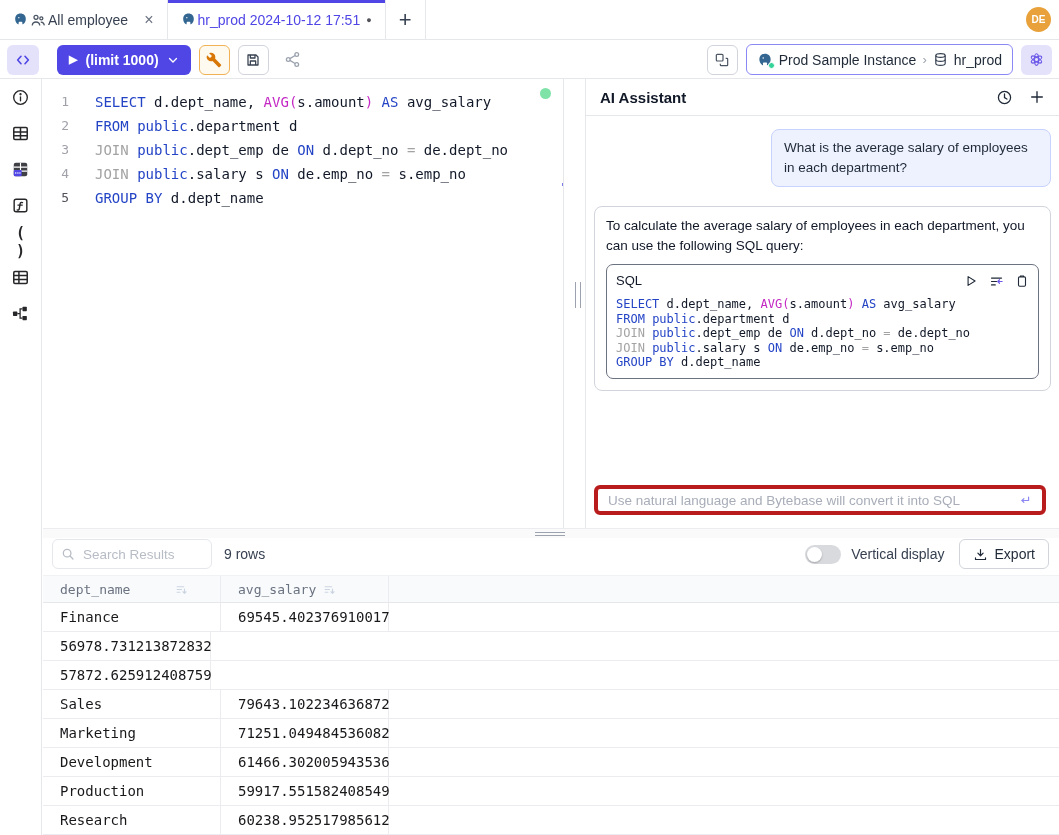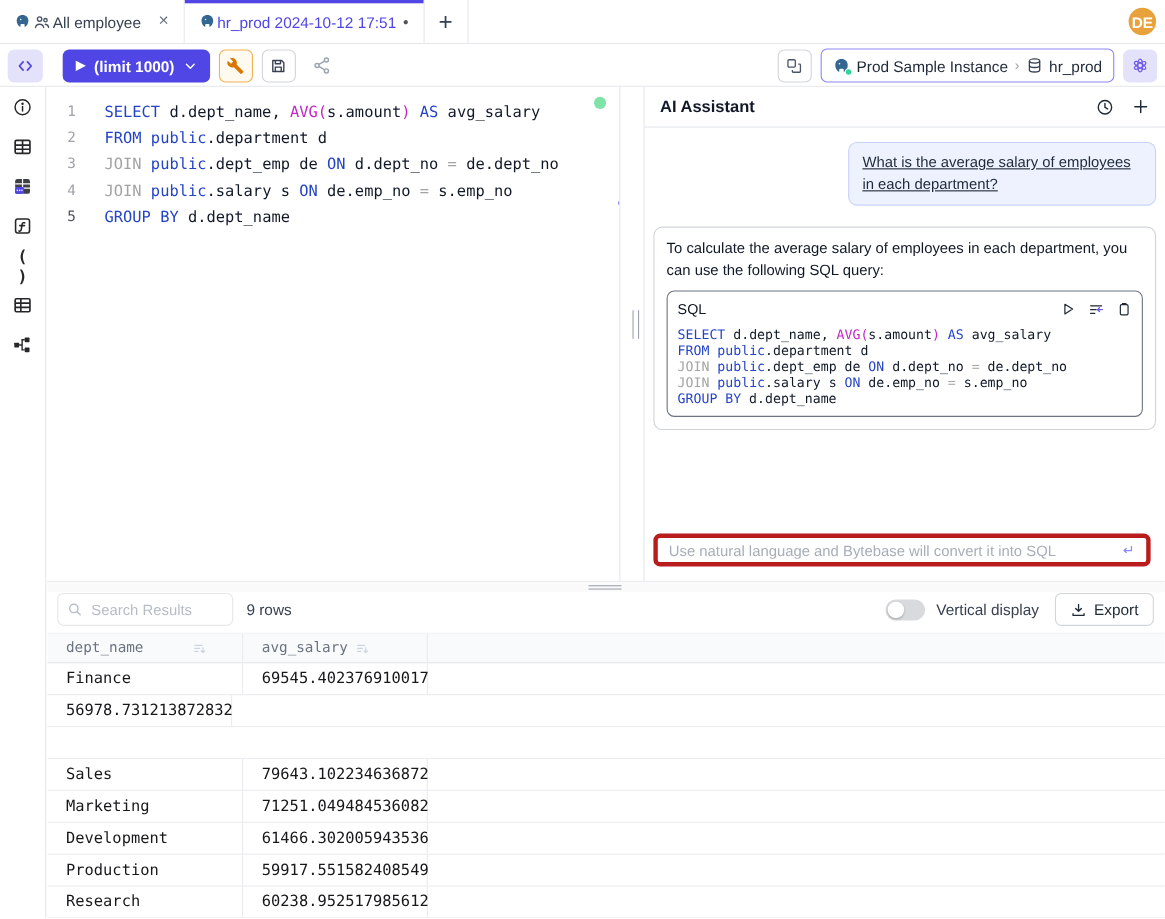--- a/index.html
+++ b/index.html
@@ -12,21 +12,21 @@
   button { background:none; border:none; cursor:pointer; font-family:inherit; }
 
   
   .tabbar { position:absolute; top:0; left:0; right:0; height:40px; display:flex; align-items:stretch; border-bottom:1px solid #e5e7eb; background:#fff; }
   .tab { position:relative; display:flex; align-items:center; gap:2px; padding:0 13px; font-size:14px; color:#374151; border-right:1px solid #e5e7eb; background:#fff; cursor:pointer; }
   .tab .close { margin-left:14px; color:#6b7280; font-size:16px; line-height:1; }
   .tab.active { color:#4f46e5; }
   .tab.active .activebar { position:absolute; top:0; left:0; right:0; height:3px; background:#4f46e5; }
   .tab .dirty { color:#52525b; font-size:9px; margin-left:4px; }
   .newtab { width:40px; display:flex; align-items:center; justify-content:center; font-size:22px; color:#374151; border-right:1px solid #e5e7eb; cursor:pointer; }
-  .avatar { margin-left:auto; align-self:center; margin-right:8px; width:25px; height:25px; border-radius:50%; background:#e9a23b; color:#fff; font-size:14px; font-weight:bold; display:flex; align-items:center; justify-content:center; cursor:pointer; }
+  .avatar { margin-left:auto; align-self:center; margin-right:8px; width:25px; height:25px; border-radius:50%; background:#e9a23b; color:#fff; font-size:10px; font-weight:bold; display:flex; align-items:center; justify-content:center; cursor:pointer; }
 
   
   .toolbar { position:absolute; top:41px; left:0; right:0; height:38px; display:flex; align-items:center; padding:0 7px; gap:8px; background:#fff; border-bottom:1px solid #e5e7eb; }
   .codebtn { width:32px; height:30px; border-radius:6px; background:#e4e2fb; display:flex; align-items:center; justify-content:center; }
   .runbtn { margin-left:10px; height:30px; border-radius:6px; background:#4f46e5; color:#fff; font-size:14px; font-weight:bold; display:flex; align-items:center; gap:8px; padding:0 12px; }
   .runbtn .play { font-size:11px; }
   .iconbtn { width:31px; height:30px; border-radius:6px; display:flex; align-items:center; justify-content:center; background:#fff; }
   .wrenchbtn { border:1px solid #f0b254; background:#fffaf0; }
   .savebtn { border:1px solid #d1d5db; }
   .sharebtn { border:none; }
@@ -63,21 +63,21 @@
   .vhandle { position:absolute; top:203px; left:11px; width:6px; height:26px; border-left:1px solid #9ca3af; border-right:1px solid #9ca3af; }
   .hsplit { position:absolute; top:528px; left:43px; right:0; height:10px; background:#fafafb; border-top:1px solid #ececf0; cursor:row-resize; }
   .hhandle { position:absolute; top:3px; left:492px; width:30px; height:4px; border-top:1px solid #9ca3af; border-bottom:1px solid #9ca3af; }
 
   
   .aipanel { position:absolute; top:79px; left:585px; width:474px; height:449px; border-left:1px solid #e5e7eb; background:#fff; }
   .aihead { height:37px; display:flex; align-items:center; padding:0 14px; border-bottom:1px solid #e5e7eb; }
   .aihead h2 { font-size:15px; font-weight:600; color:#111827; }
   .aihead .hicons { margin-left:auto; display:flex; align-items:center; gap:16px; }
   .chat { padding:13px 8px 0 8px; }
-  .bubble-user { margin-left:auto; width:280px; background:#eef2ff; border:1px solid #c7d2fe; border-radius:8px; padding:8px 12px; font-size:13.5px; line-height:20px; color:#1f2937;text-decoration:underline; }
+  .bubble-user { margin-left:auto; width:280px; background:#eef2ff; border:1px solid #c7d2fe; border-radius:8px; padding:8px 12px; font-size:13.5px; line-height:20px; color:#1f2937; }
   .answer { margin-top:19px; border:1px solid #d1d5db; border-radius:8px; padding:9px 11px 11px 11px; font-size:13.5px; line-height:20px; color:#111827; }
   .codecard { margin-top:8px; border:1px solid #6b7280; border-radius:7px; padding:6px 9px 8px 9px; background:#fff; }
   .cchead { display:flex; align-items:center; font-size:13px; color:#111827; }
   .cchead .cicons { margin-left:auto; display:flex; align-items:center; gap:11px; }
   .ccode { margin-top:6px; font-family:"DejaVu Sans Mono", monospace; font-size:12px; }
   .ccode .cl { height:14.5px; line-height:14.5px; white-space:pre; }
   .aiinputwrap { position:absolute; left:8px; right:13px; bottom:13px; height:30px; border:4px solid #b91c1c; border-radius:6px; display:flex; align-items:center; padding:0 10px; background:#fff; }
   .aiinputwrap input { flex:1; border:none; outline:none; font-size:13.5px; font-family:inherit; color:#374151; background:transparent; }
   .aiinputwrap input::placeholder { color:#a8adb8; }
 
@@ -442,20 +442,21 @@
           <div class="trow">
             <div class="td c1">Finance</div>
             <div class="td c2">69545.402376910017</div>
             <div class="td c3"></div>
           </div>
           <div class="trow">
             <div class="td c2">56978.731213872832</div>
             <div class="td c3"></div>
           </div>
           <div class="trow">
+            <div class="td c2">57872.625912408759</div>
             <div class="td c3"></div>
           </div>
           <div class="trow">
             <div class="td c1">Sales</div>
             <div class="td c2">79643.102234636872</div>
             <div class="td c3"></div>
           </div>
           <div class="trow">
             <div class="td c1">Marketing</div>
             <div class="td c2">71251.049484536082</div>

